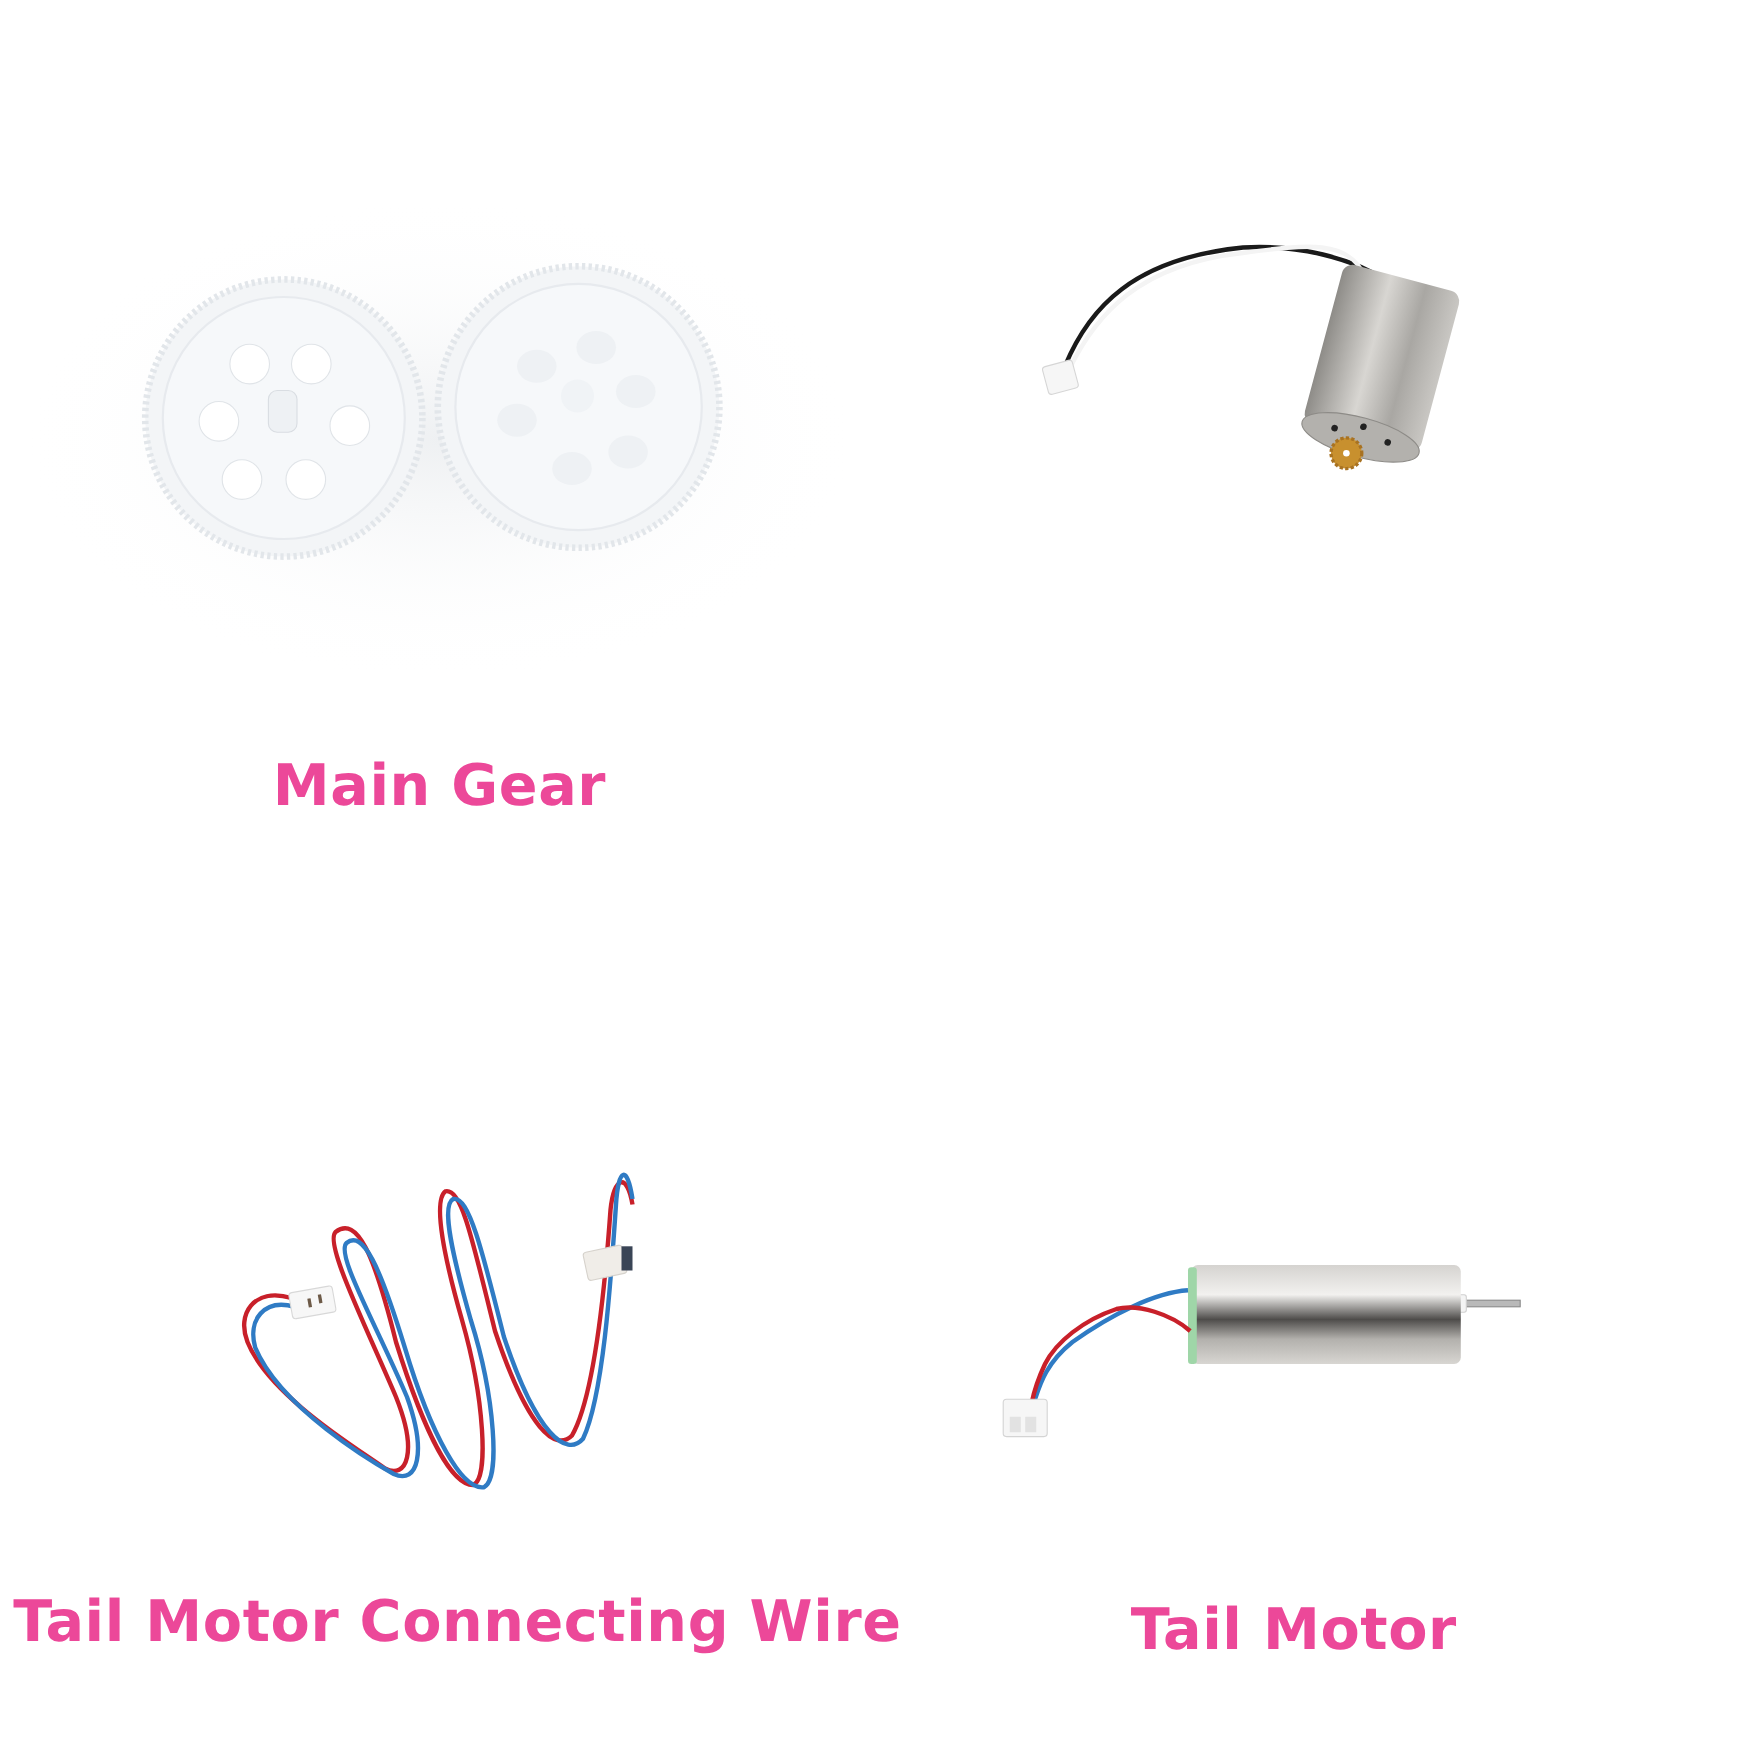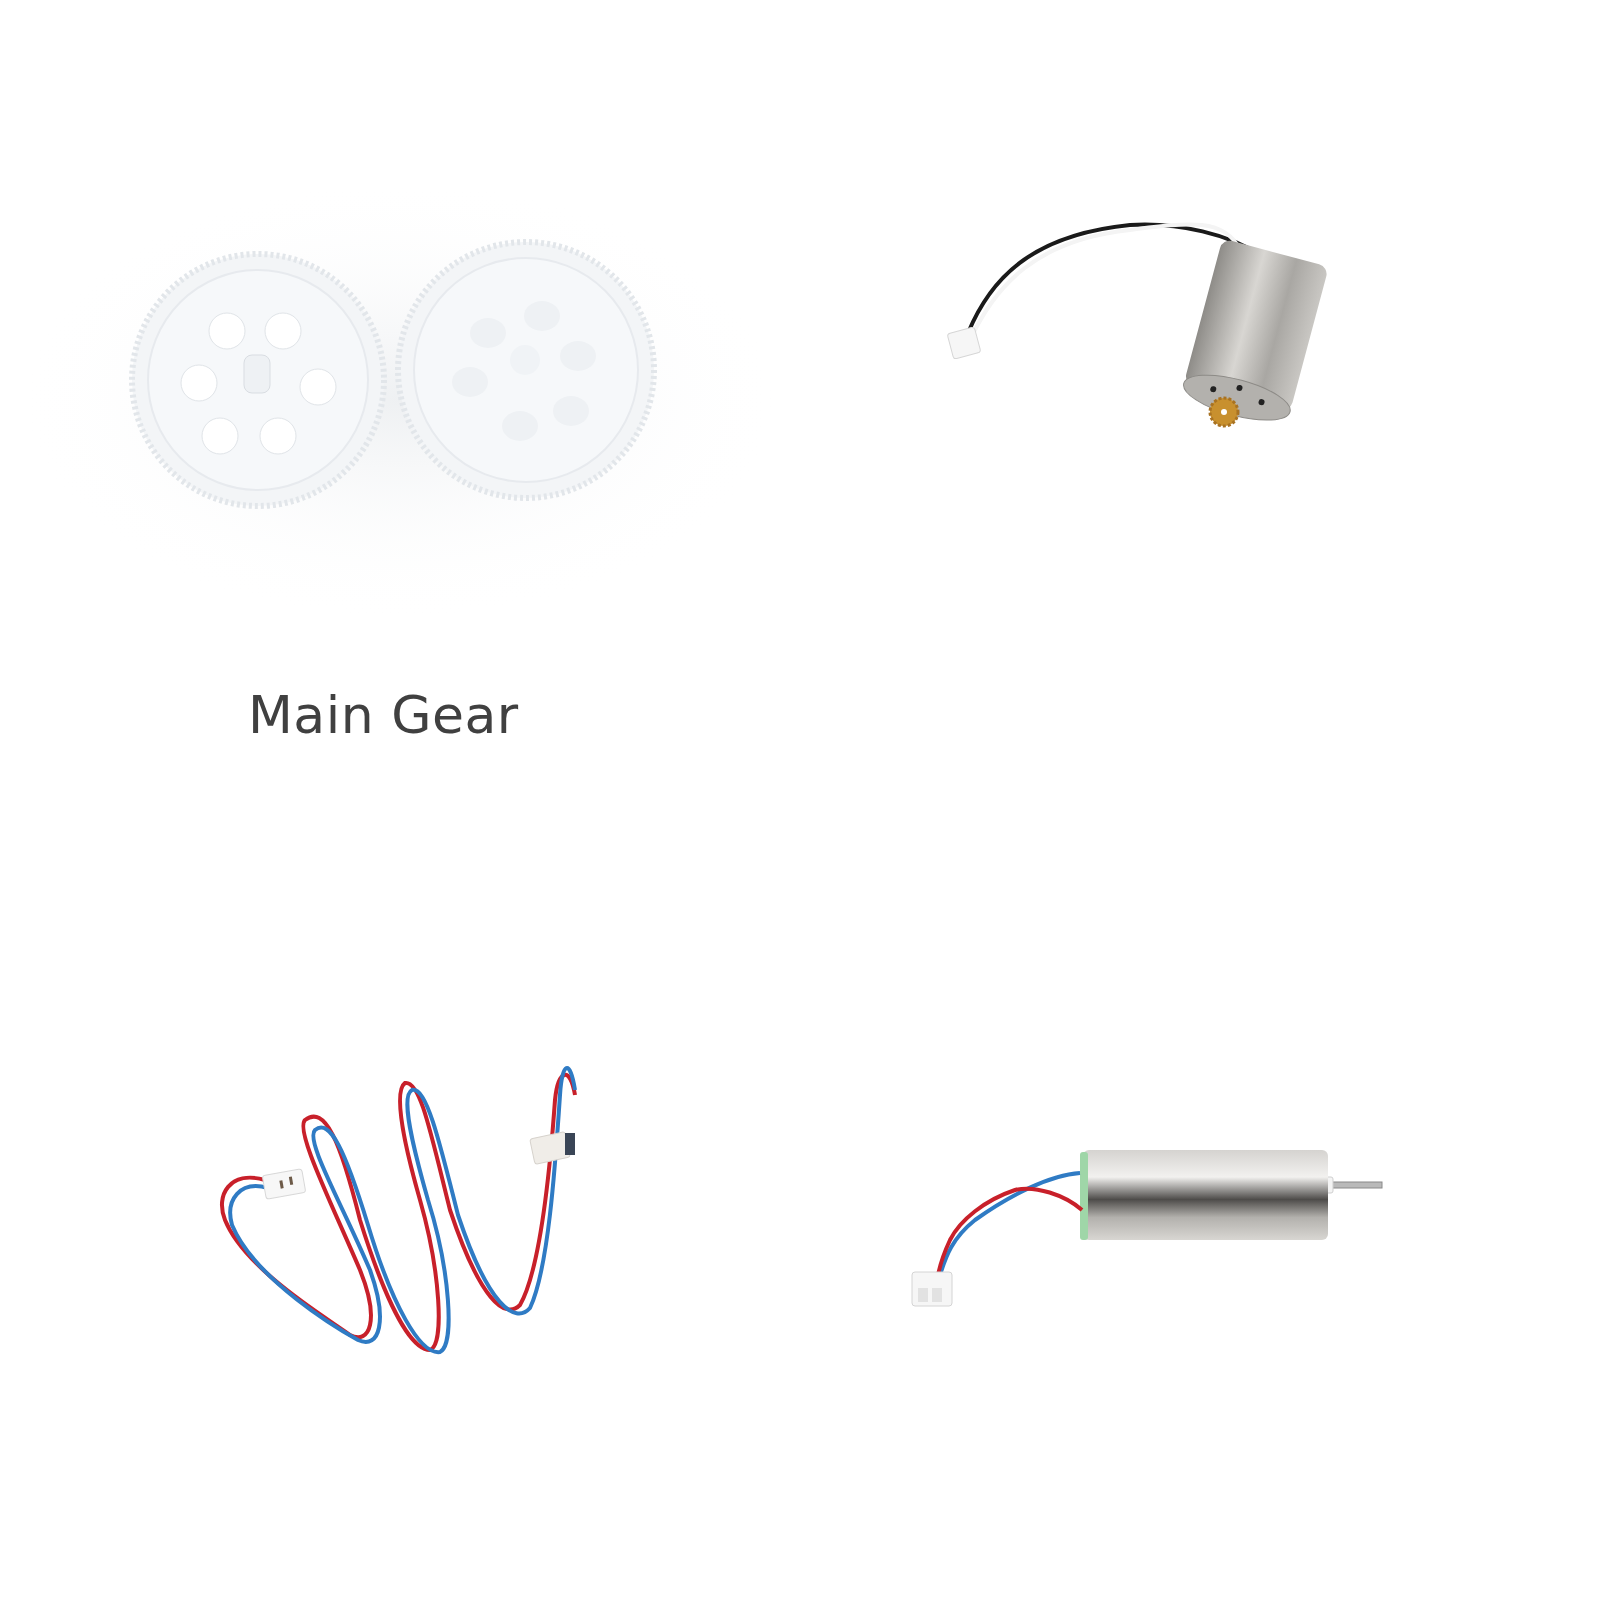--- a/index.html
+++ b/index.html
@@ -1,18 +1,18 @@
 <!DOCTYPE html>
 <html><head>
 <meta charset="utf-8">
 <style>
   html,body{margin:0;padding:0;background:#ffffff;}
   body{width:1600px;height:1600px;position:relative;overflow:hidden;font-family:"DejaVu Sans","Liberation Sans",sans-serif;}
   .cell{position:absolute;}
-  .label{position:absolute;font-weight:normal;color:#404040;white-space:nowrap;font-size:52px;letter-spacing:0.5px;}
+  .label{position:absolute;font-weight:bold;color:#ec4899;white-space:nowrap;font-size:52px;letter-spacing:0.5px;}
   svg{position:absolute;overflow:visible;}
 </style>
 </head>
 <body>
 
 <div class="cell" style="left:0;top:0;width:800px;height:780px;">
   <svg width="800" height="640" style="left:0;top:0;">
     <defs>
       <radialGradient id="gshadow" cx="50%" cy="50%" r="50%">
         <stop offset="0%" stop-color="#eef0f2"></stop>
@@ -83,20 +83,21 @@
     <path d="M265 380 C230 370, 215 395, 225 420 C245 470, 330 520, 350 535 C370 545, 380 520, 360 470 C330 400, 295 330, 305 320 C325 305, 340 340, 360 420 C385 500, 410 550, 430 550 C445 545, 440 470, 420 400 C400 330, 395 290, 405 283 C420 280, 430 330, 450 410 C480 500, 505 520, 520 505 C540 470, 550 370, 555 300 C558 270, 570 265, 575 295" fill="none" stroke="#c8202a" stroke-width="4"></path>
 
     <path d="M268 388 C240 380, 225 400, 232 425 C255 480, 340 530, 358 540 C380 550, 388 520, 370 470 C340 400, 305 340, 315 330 C330 318, 345 350, 368 425 C392 505, 420 555, 440 552 C455 545, 450 470, 428 400 C408 330, 402 295, 412 290 C426 287, 438 335, 458 415 C488 505, 515 525, 530 508 C548 470, 555 370, 560 295 C562 262, 570 258, 575 290" fill="none" stroke="#2f7bc4" stroke-width="4"></path>
 
     <rect x="264" y="372" width="40" height="24" rx="3" fill="#f7f7f7" stroke="#d8d8d8" transform="rotate(-10 284 384)"></rect>
     <rect x="280" y="380" width="3" height="8" fill="#6d5a48" transform="rotate(-10 284 384)"></rect>
     <rect x="290" y="378" width="3" height="8" fill="#6d5a48" transform="rotate(-10 284 384)"></rect>
     <rect x="532" y="335" width="36" height="26" rx="3" fill="#f0ede8" stroke="#d6d2cc" transform="rotate(-12 550 348)"></rect>
     <rect x="565" y="333" width="10" height="22" fill="#3a4556"></rect>
   </svg>
+  <div class="label" style="left:12px;top:645px;">Tail Motor Connecting Wire</div>
 </div>
 
 <div class="cell" style="left:800px;top:800px;width:800px;height:800px;">
   <svg width="800" height="600" style="left:0;top:0;">
     <defs>
       <linearGradient id="tmetal" x1="0" y1="0" x2="0" y2="1">
         <stop offset="0%" stop-color="#d5d3d0"></stop>
         <stop offset="30%" stop-color="#f2f1ef"></stop>
         <stop offset="55%" stop-color="#4e4c4a"></stop>
         <stop offset="75%" stop-color="#b3b1ad"></stop>
@@ -110,13 +111,14 @@
     <rect x="283" y="350" width="245" height="90" rx="6" fill="url(#tmetal)"></rect>
     <rect x="280" y="352" width="8" height="88" rx="3" fill="#9fd6a8"></rect>
 
     <path d="M280 373 C250 375, 210 395, 175 420 C150 440, 145 460, 140 475" fill="none" stroke="#2f7bc4" stroke-width="4"></path>
     <path d="M282 410 C265 395, 235 385, 215 390 C185 400, 160 420, 150 440 C143 455, 140 465, 138 475" fill="none" stroke="#c8202a" stroke-width="4"></path>
 
     <rect x="112" y="472" width="40" height="34" rx="3" fill="#f6f6f6" stroke="#d4d4d4"></rect>
     <rect x="118" y="488" width="10" height="14" fill="#e2e2e2"></rect>
     <rect x="132" y="488" width="10" height="14" fill="#e2e2e2"></rect>
   </svg>
+  <div class="label" style="left:228px;top:652px;">Tail Motor</div>
 </div>
 
 </body></html>

